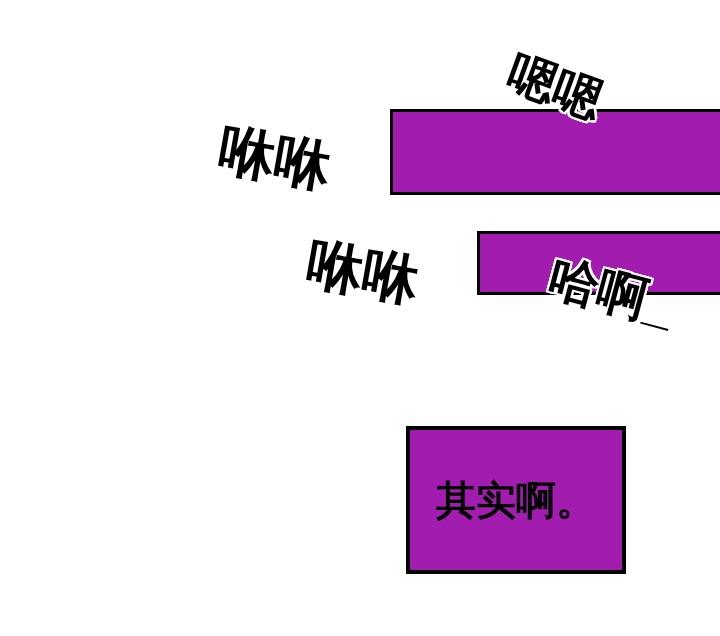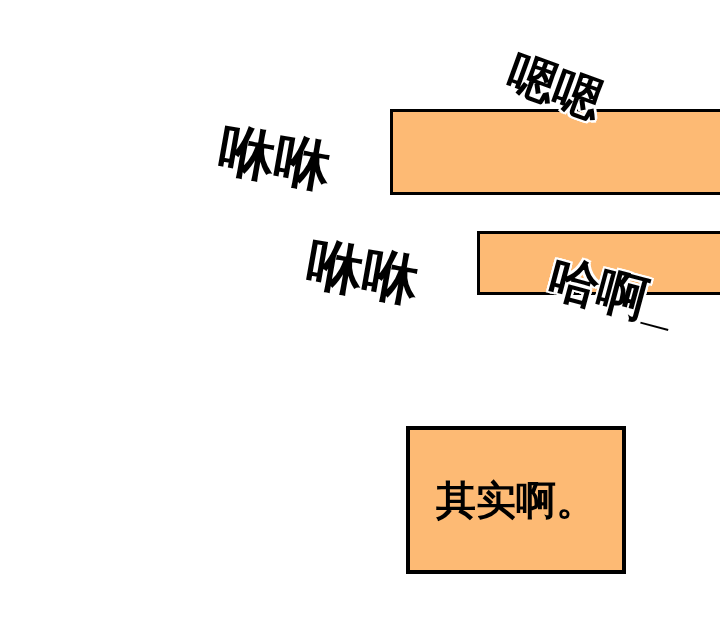--- a/index.html
+++ b/index.html
@@ -9,21 +9,21 @@
   .page {
     position: relative;
     width: 720px;
     height: 636px;
     background: #ffffff;
     overflow: hidden;
     font-family: "Liberation Sans", sans-serif;
   }
   .speech-box {
     position: absolute;
-    background: #fdba74;
+    background: #a21caf;
     border: 3px solid #000000;
     box-sizing: border-box;
     z-index: 1;
     text-align: center;
   }
   .box-top {
     left: 390px;
     top: 109px;
     width: 350px;   
     height: 86px;

